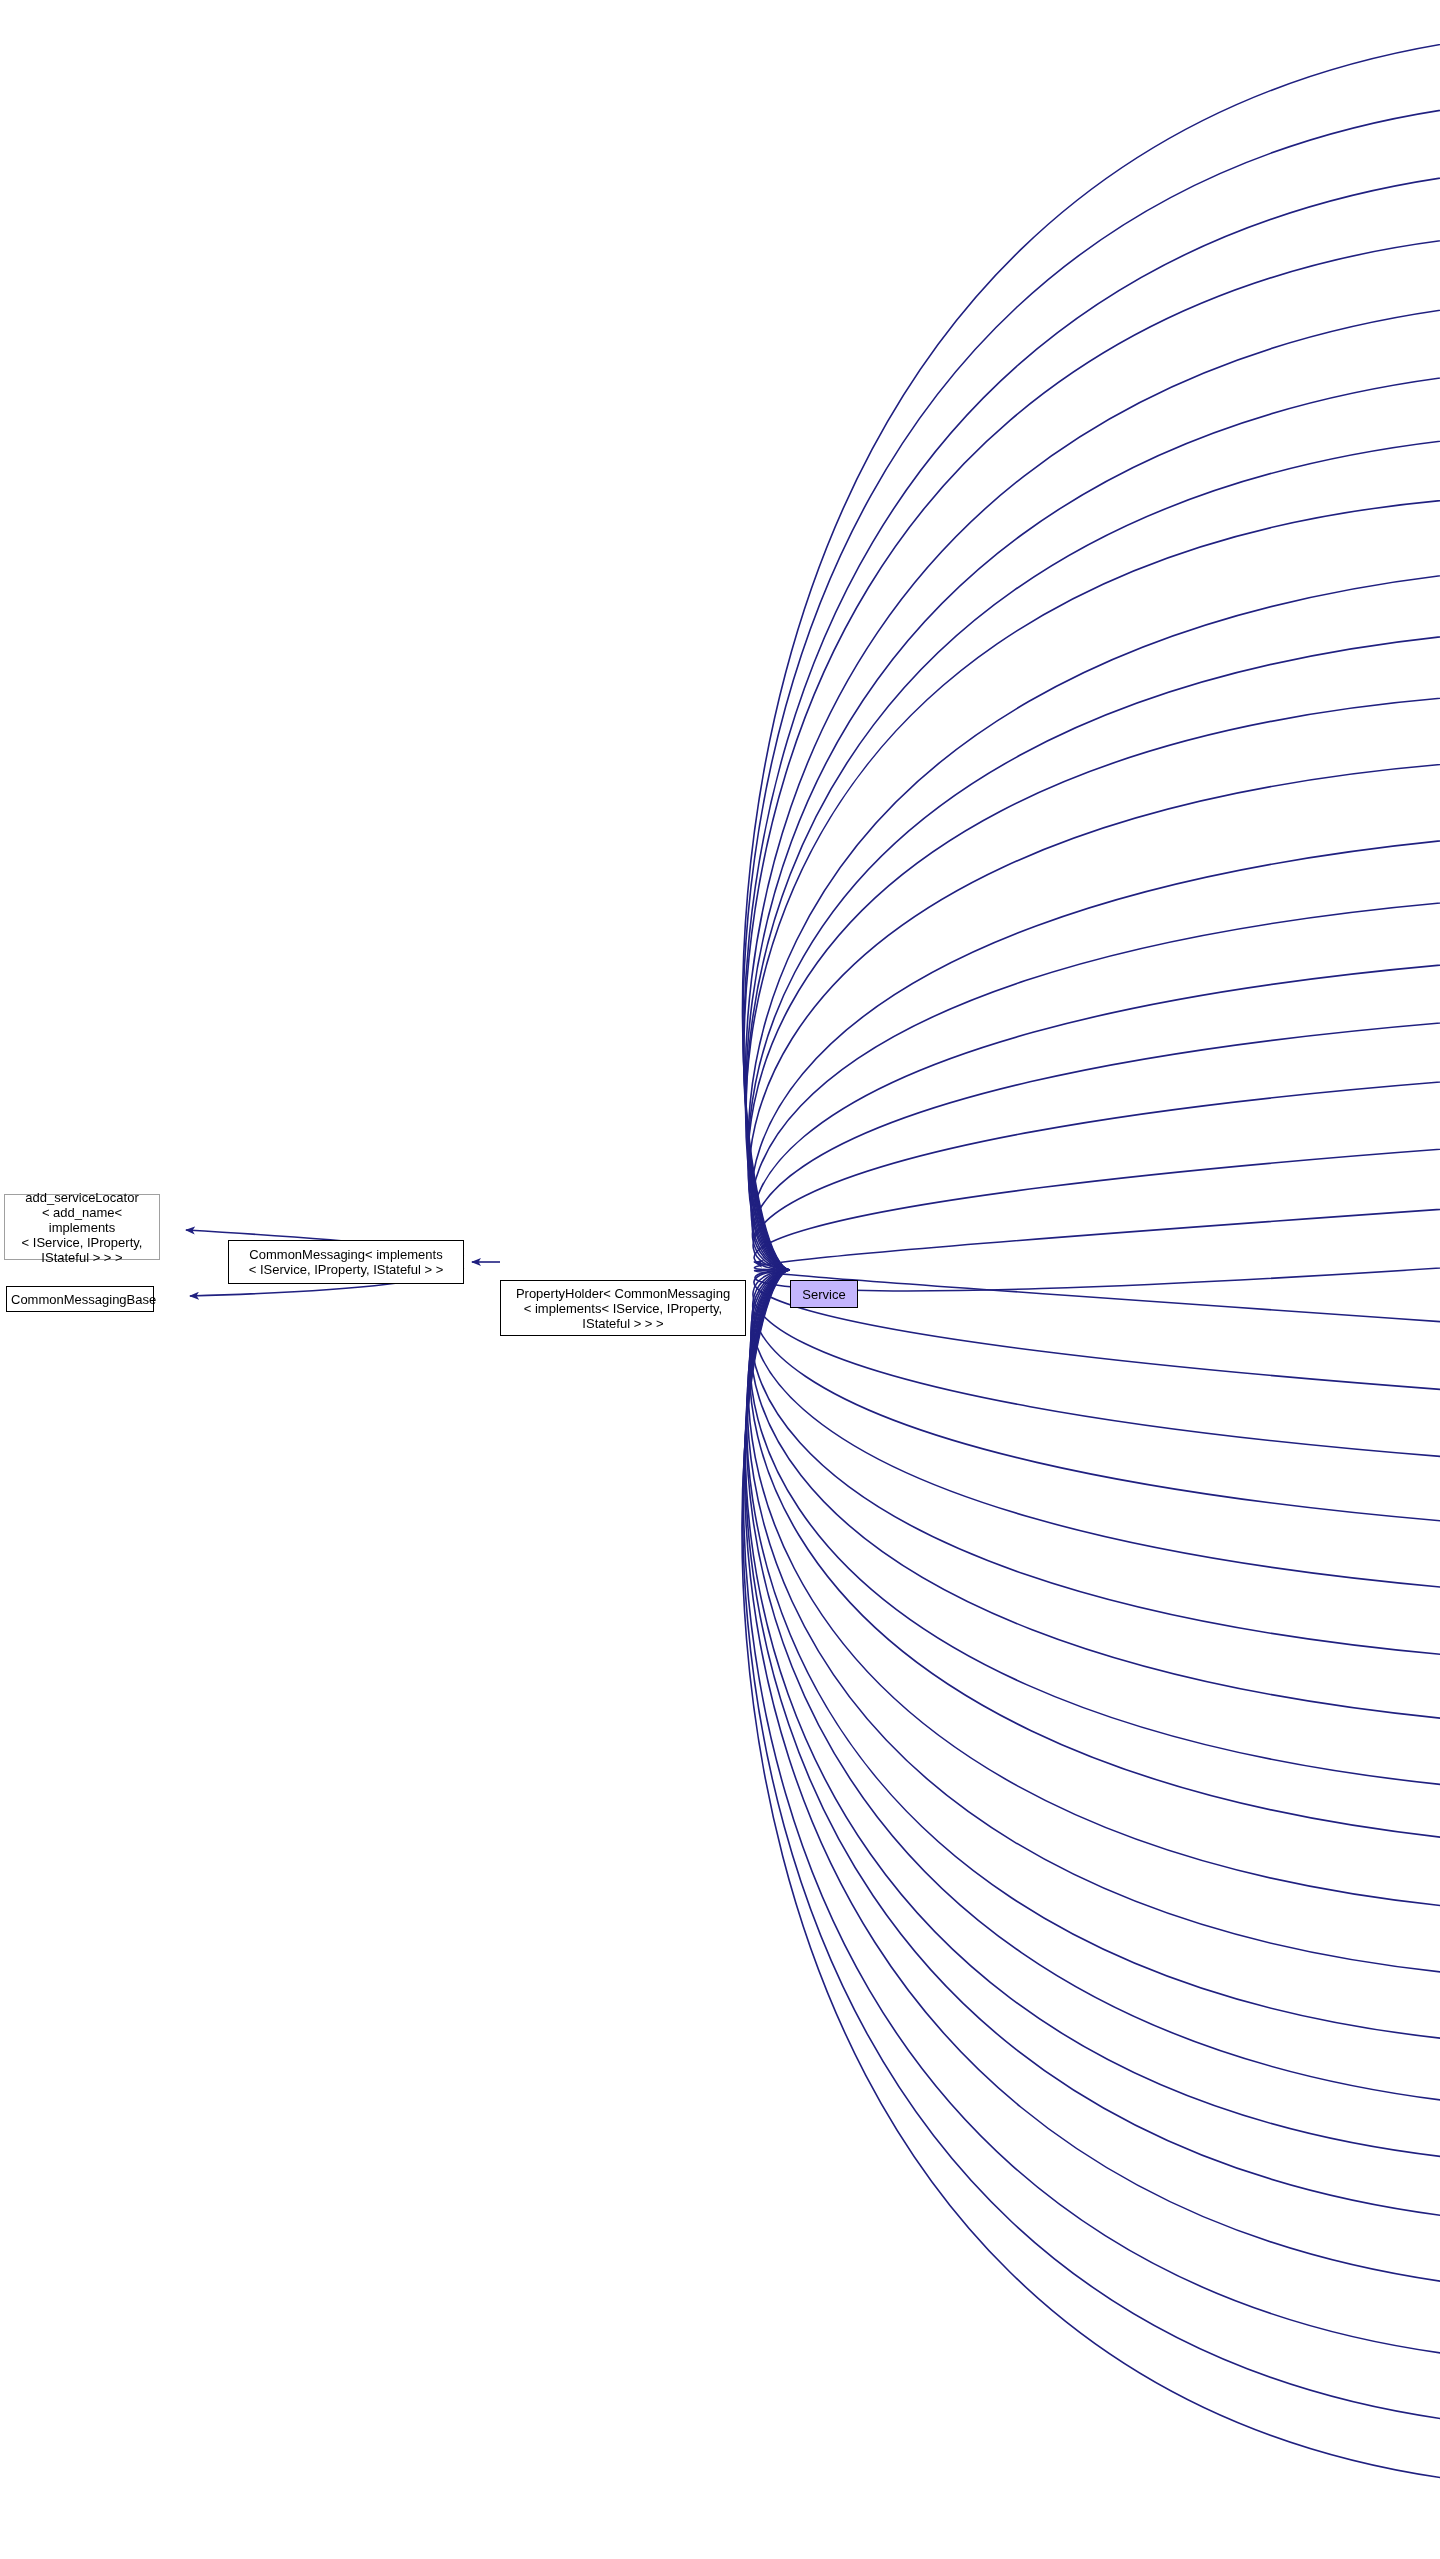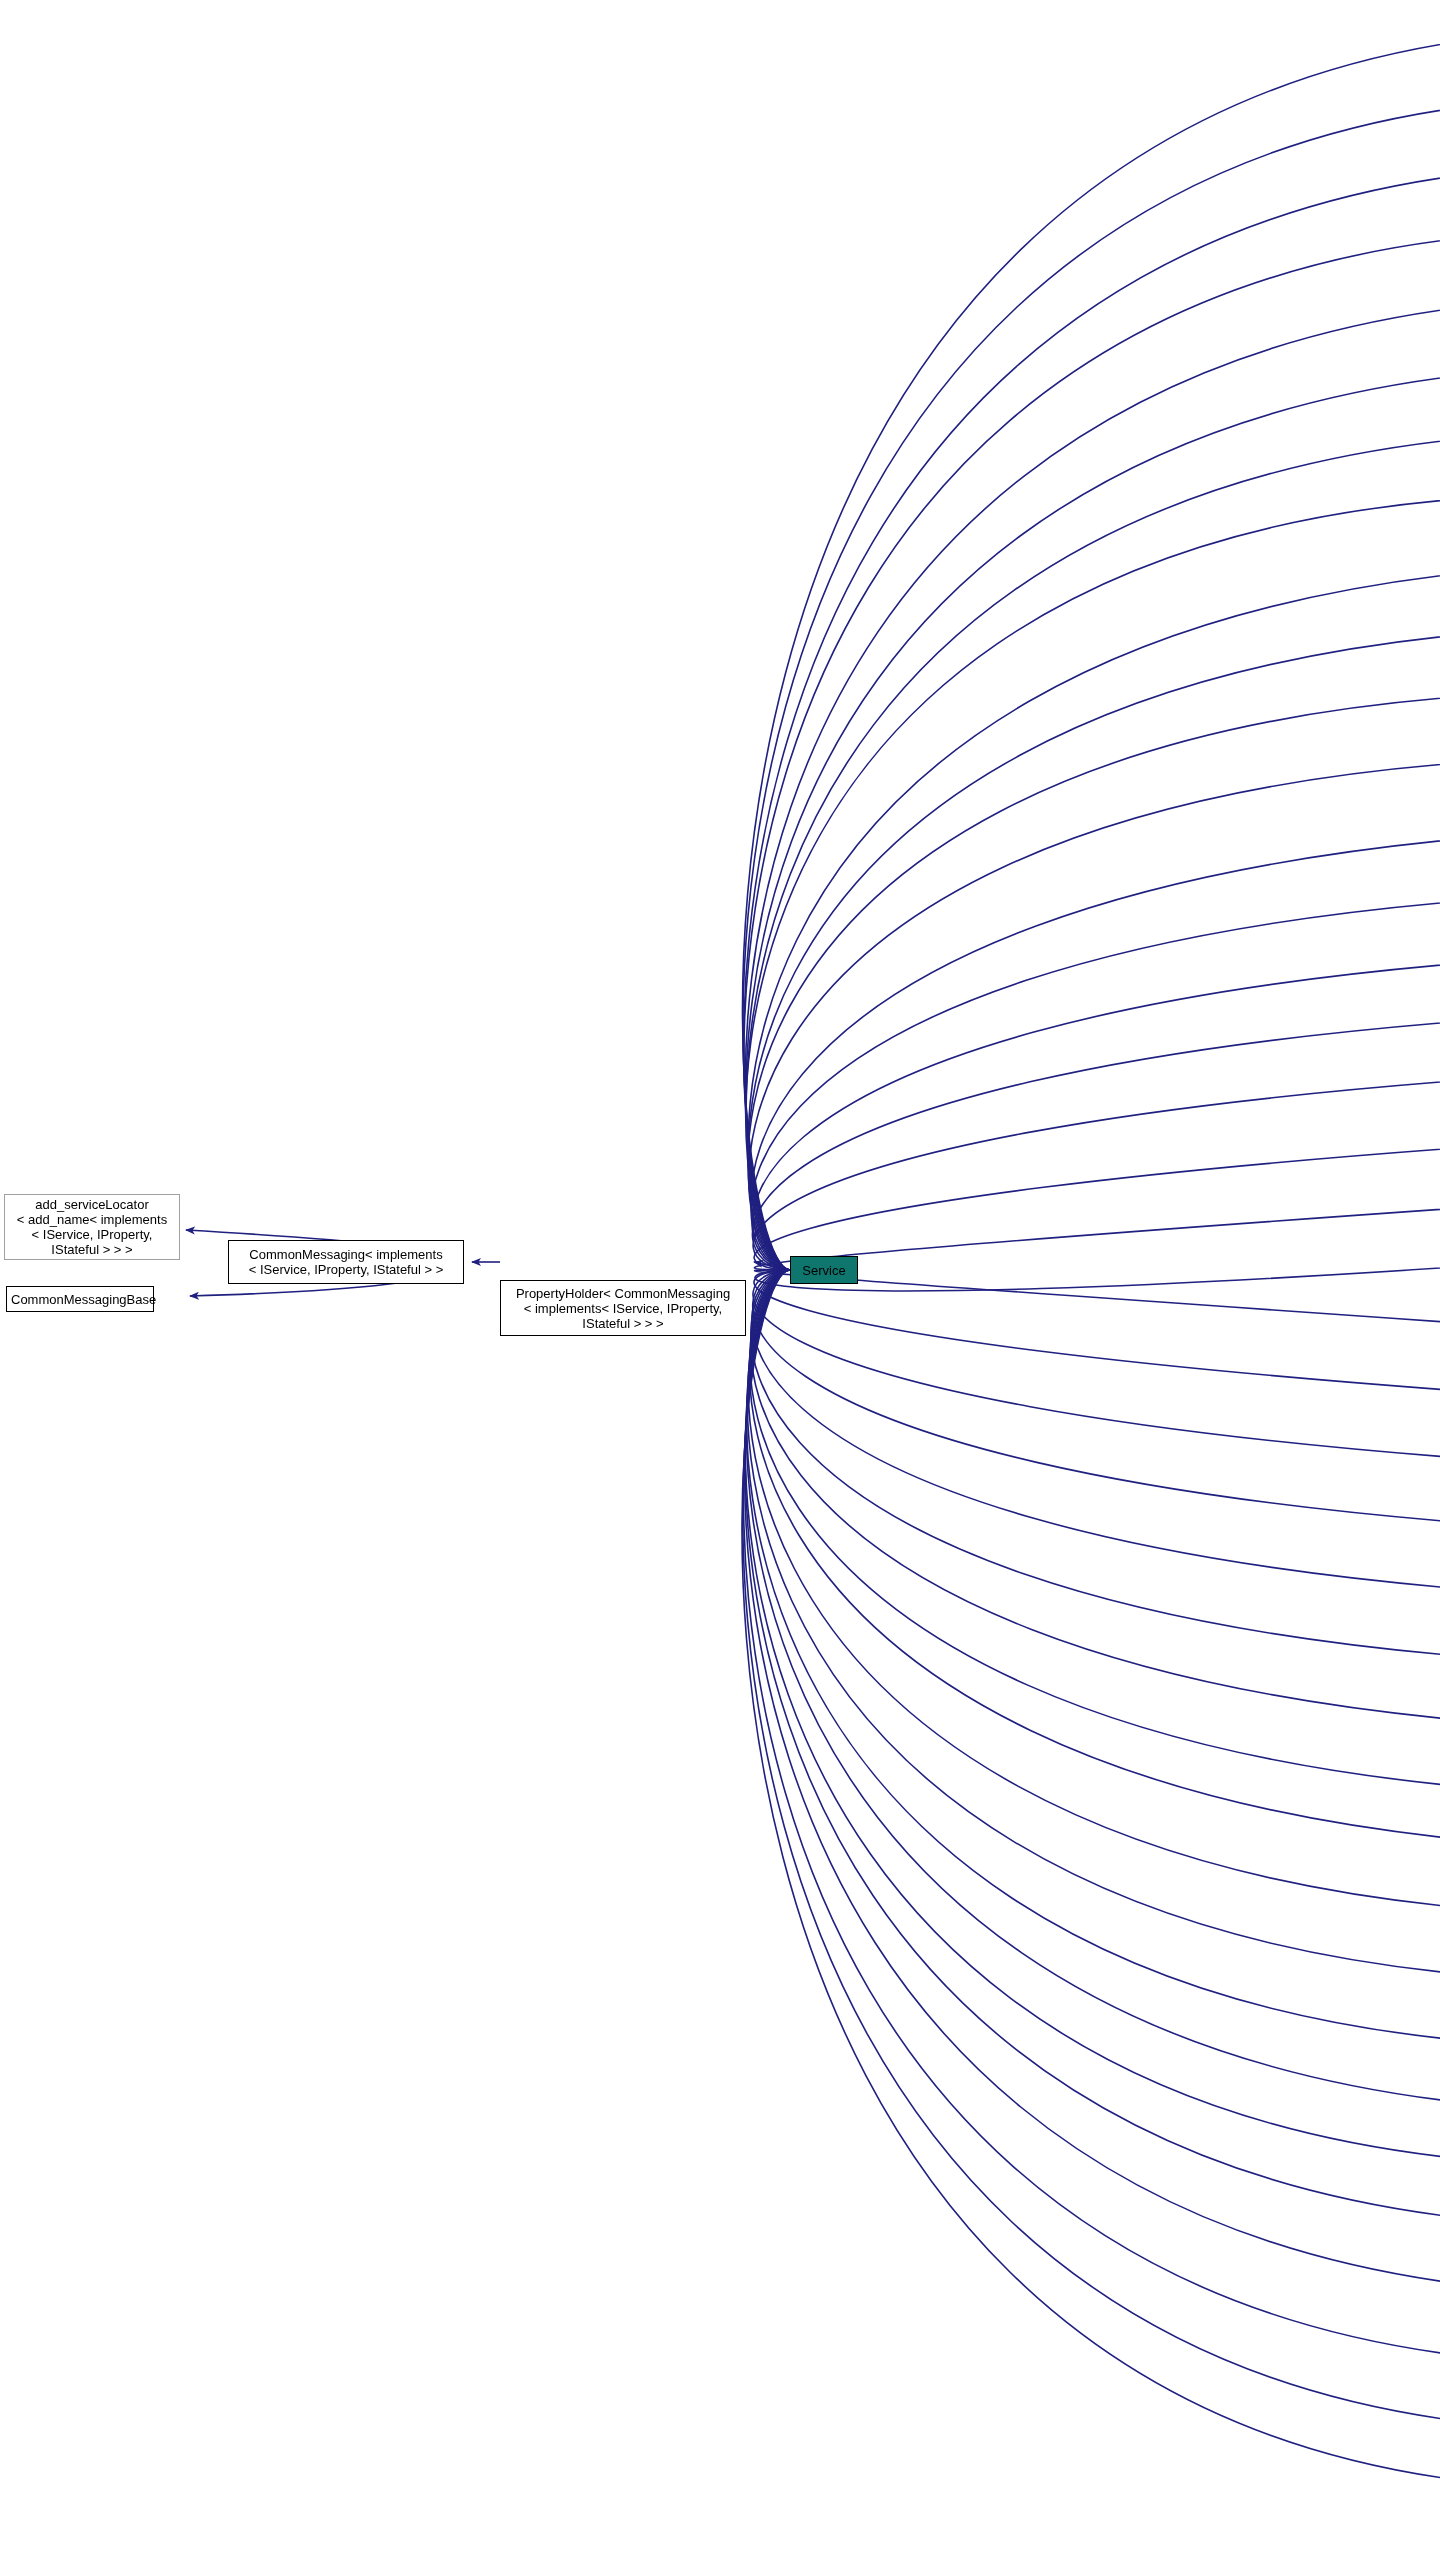--- a/index.html
+++ b/index.html
@@ -18,21 +18,21 @@
     font-size:13px;
     line-height:15px;
     text-align:center;
     display:flex;
     align-items:center;
     justify-content:center;
     padding:2px 4px;
     white-space:pre-line;
   }
   .node.gray-border{border-color:#a0a0a0;}
-  .node.filled{background:#0f766e;}
+  .node.filled{background:#c4b5fd;margin-top:24px;}
   .node span{display:block;width:100%;}
 </style>
 </head>
 <body>
 
 <div id="canvas">
   <svg class="edges" viewBox="0 0 1440 2559">
     <defs>
       <marker id="ar" markerWidth="10" markerHeight="8" refX="9" refY="4" orient="auto" markerUnits="userSpaceOnUse">
         <path d="M0,0 L10,4 L0,8 L2.5,4 Z" fill="#202080"></path>
@@ -83,21 +83,21 @@
         <path d="M 790,1270 C 720,1270 597.625,2368 1531.0158013544017,2428" marker-end="url(#ar)"></path>
         <path d="M 790,1270 C 720,1270 593.9375,2427 1529.3905191873591,2487" marker-end="url(#ar)"></path>
         <path d="M 1869,31 L 1879,31" marker-end="url(#ar)"></path>
         <path d="M 1944,99 L 1879,99" marker-end="url(#ar)"></path>
         <path d="M 1937,167 L 1869,167" marker-end="url(#ar)"></path>
         <path d="M 1934,233 L 1864,233" marker-end="url(#ar)"></path>
         <path d="M 1973,299 L 1874,299" marker-end="url(#ar)"></path>
       </g>
   </svg>
 <div class="node filled" style="left: 790px; top: 1256px; width: 68px; height: 28px;"><span>Service</span></div>
-    <div class="node gray-border" style="left: 4px; top: 1194px; width: 176px; height: 66px;"><span>add_serviceLocator
+    <div class="node gray-border" style="left: 4px; top: 1194px; width: 156px; height: 66px;"><span>add_serviceLocator
 &lt; add_name&lt; implements
 &lt; IService, IProperty,
 IStateful &gt; &gt; &gt;</span></div>
     <div class="node" style="left: 6px; top: 1286px; width: 148px; height: 26px;"><span>CommonMessagingBase</span></div>
     <div class="node" style="left: 228px; top: 1240px; width: 236px; height: 44px; justify-content: flex-end;"><span>CommonMessaging&lt; implements
 &lt; IService, IProperty, IStateful &gt; &gt;</span></div>
     <div class="node" style="left: 500px; top: 1280px; width: 246px; height: 56px;"><span>PropertyHolder&lt; CommonMessaging
 &lt; implements&lt; IService, IProperty,
 IStateful &gt; &gt; &gt;</span></div>
   </div>

